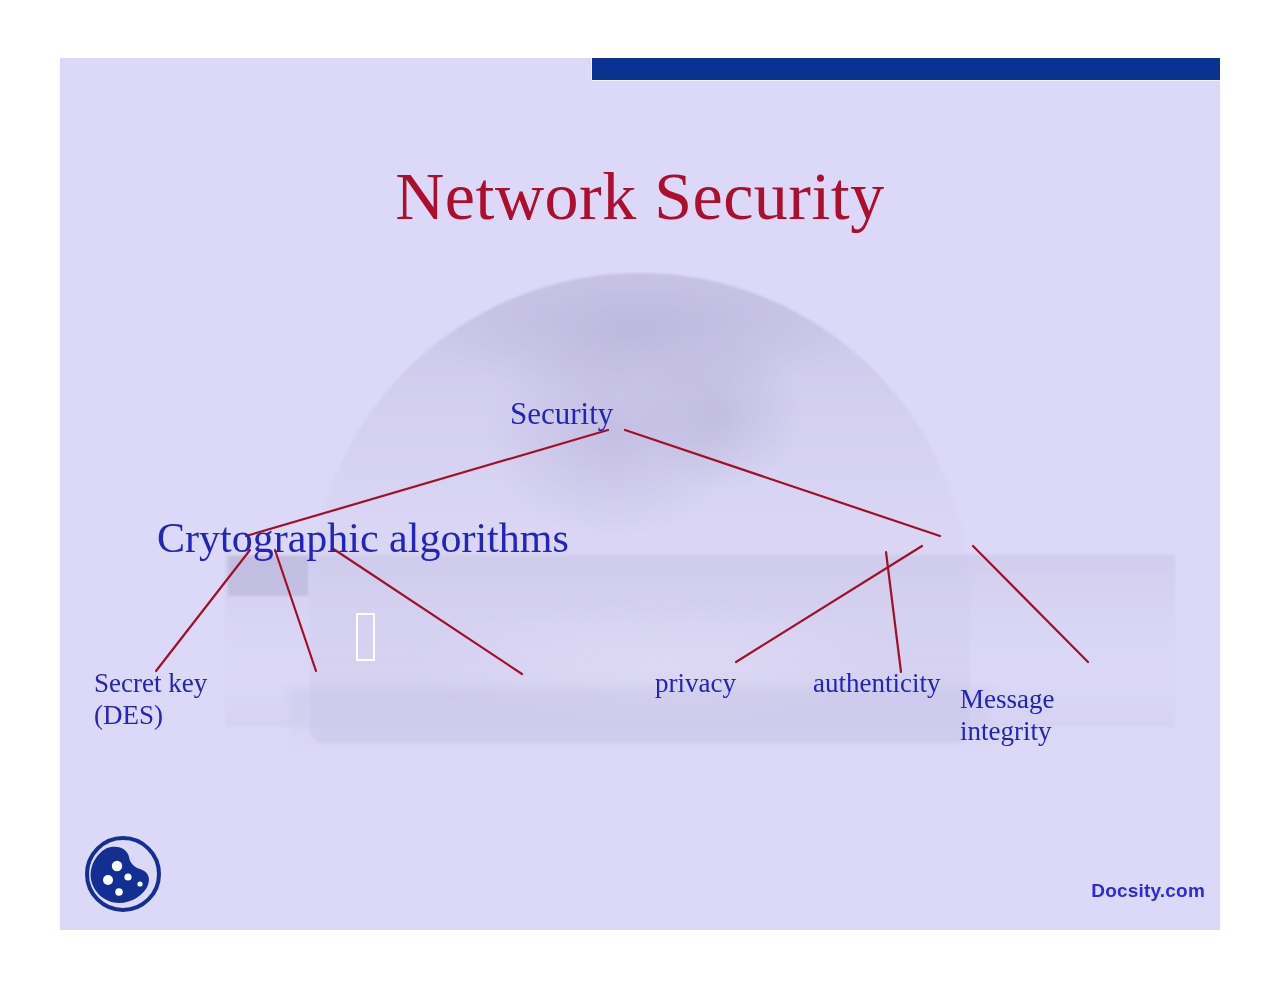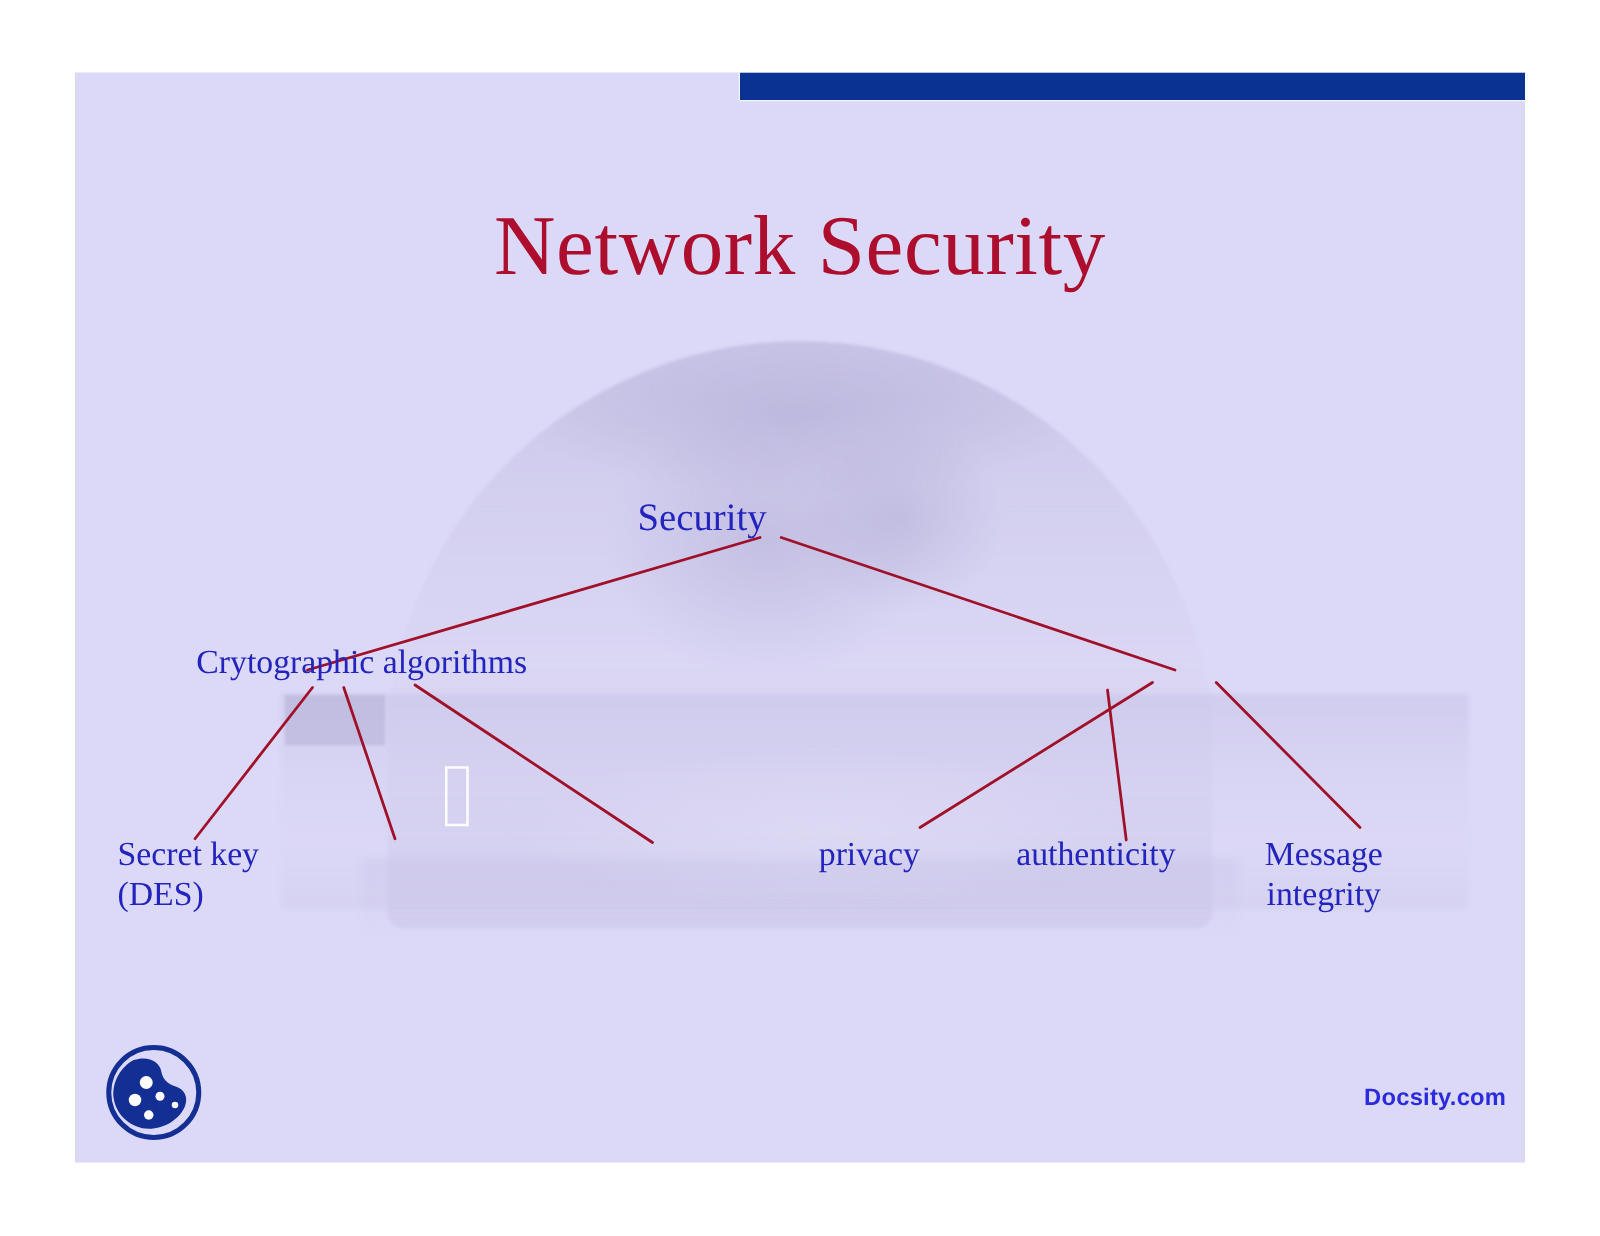--- a/index.html
+++ b/index.html
@@ -130,23 +130,23 @@
     pointer-events: none;
   }
   .node {
     position: absolute;
     color: #2323bd;
     font-size: 33px;
     line-height: 1.18;
     white-space: pre-line;
   }
   .node.lvl1 { font-size: 31px; }
-  .node.lvl2 { font-size: 27px; }
+  .node.lvl2 { font-size: 42px; }
   .node.leaf { font-size: 27px; }
-  .node.ralign { text-align: center; }
+  .node.ralign { text-align: left; margin-top: 16px; }
 
   
   #missing-glyph-box {
     position: absolute;
     left: 296px;
     top: 555px;
     width: 19px;
     height: 48px;
     border: 2px solid #fdfdfd;
     box-sizing: border-box;
@@ -159,21 +159,21 @@
     left: 18px;
     top: 775px;
     width: 90px;
     height: 82px;
   }
 
   
   #footer-brand {
     position: absolute;
     right: 15px;
-    bottom: 40px;
+    bottom: 28px;
     color: #2b2bdd;
     font-family: "Liberation Sans", "DejaVu Sans", sans-serif;
     font-size: 19px;
     font-weight: bold;
     letter-spacing: 0.2px;
   }
 </style>
 </head>
 <body>
 

